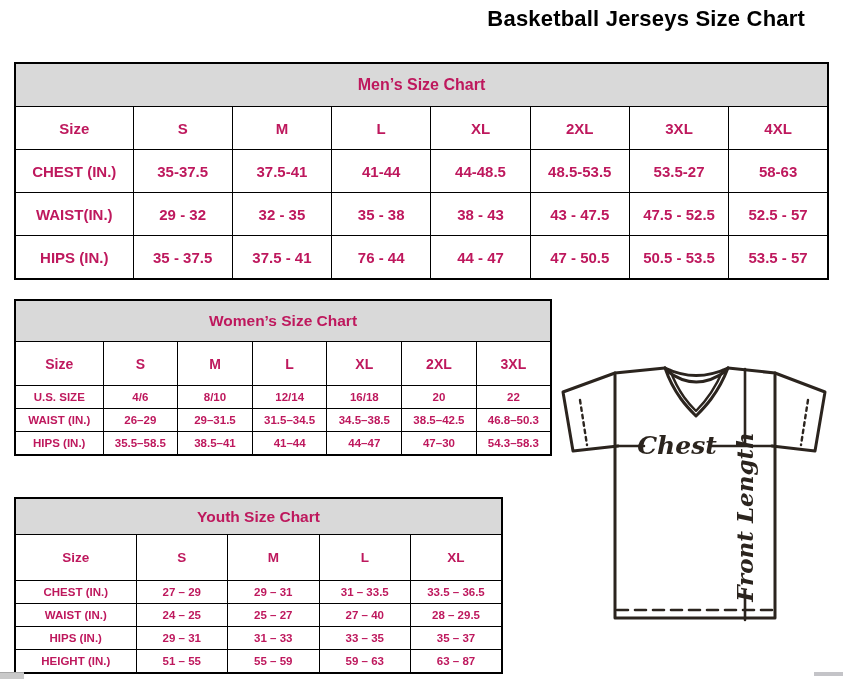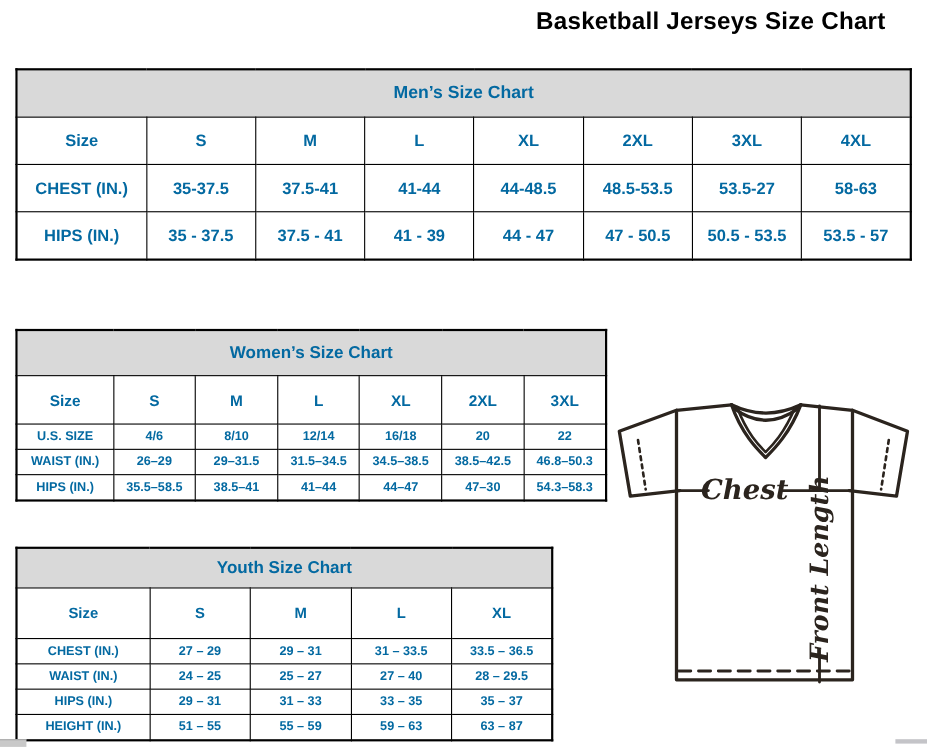--- a/index.html
+++ b/index.html
@@ -10,21 +10,21 @@
   .page-title{
     position:absolute;top:6px;left:0;width:805px;height:32px;
     text-align:right;font-size:22px;font-weight:bold;letter-spacing:.2px;
   }
   .tbl-wrap{position:absolute;}
   #mens-wrap{top:62px;left:14px;}
   #womens-wrap{top:299px;left:14px;}
   #youth-wrap{top:497px;left:14px;}
   table.size-table{
     border-collapse:collapse;table-layout:fixed;
-    border:2px solid #000;font-weight:bold;color:#0369a1;padding-left:28px;
+    border:2px solid #000;font-weight:bold;color:#be185d;padding-left:28px;
   }
   table.size-table td{
     border:1px solid #000;text-align:center;vertical-align:middle;
     padding:0;overflow:hidden;white-space:nowrap;
   }
   td.caption-cell{background:#d9d9d9;border-bottom:2px solid #000;}
   
   .t-mens{width:815px;}
   .t-mens .col-label{width:118px;}
   .t-mens td{height:42px;font-size:15px;}
@@ -83,24 +83,34 @@
           <td>CHEST (IN.)</td>
           <td>35-37.5</td>
           <td>37.5-41</td>
           <td>41-44</td>
           <td>44-48.5</td>
           <td>48.5-53.5</td>
           <td>53.5-27</td>
           <td>58-63</td>
         </tr>
         <tr class="data-row">
+          <td>WAIST(IN.)</td>
+          <td>29 - 32</td>
+          <td>32 - 35</td>
+          <td>35 - 38</td>
+          <td>38 - 43</td>
+          <td>43 - 47.5</td>
+          <td>47.5 - 52.5</td>
+          <td>52.5 - 57</td>
+        </tr>
+        <tr class="data-row">
           <td>HIPS (IN.)</td>
           <td>35 - 37.5</td>
           <td>37.5 - 41</td>
-          <td>41 - 39</td>
+          <td>76 - 44</td>
           <td>44 - 47</td>
           <td>47 - 50.5</td>
           <td>50.5 - 53.5</td>
           <td>53.5 - 57</td>
         </tr>
       </tbody>
     </table>
   </div>
 <div id="womens-wrap" class="tbl-wrap">
     <table class="size-table t-womens">

